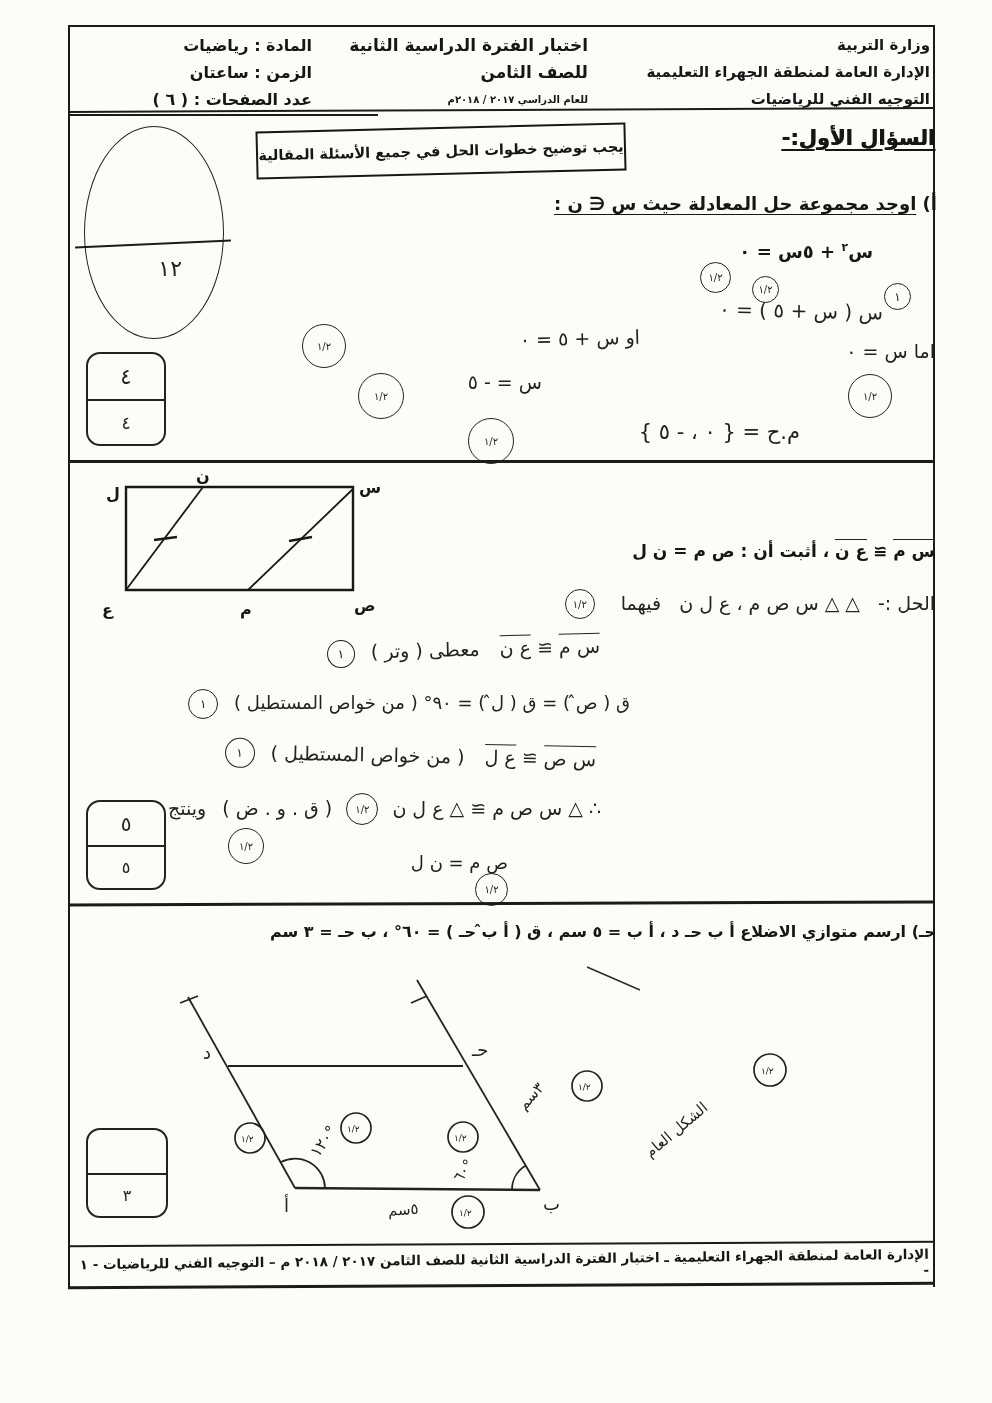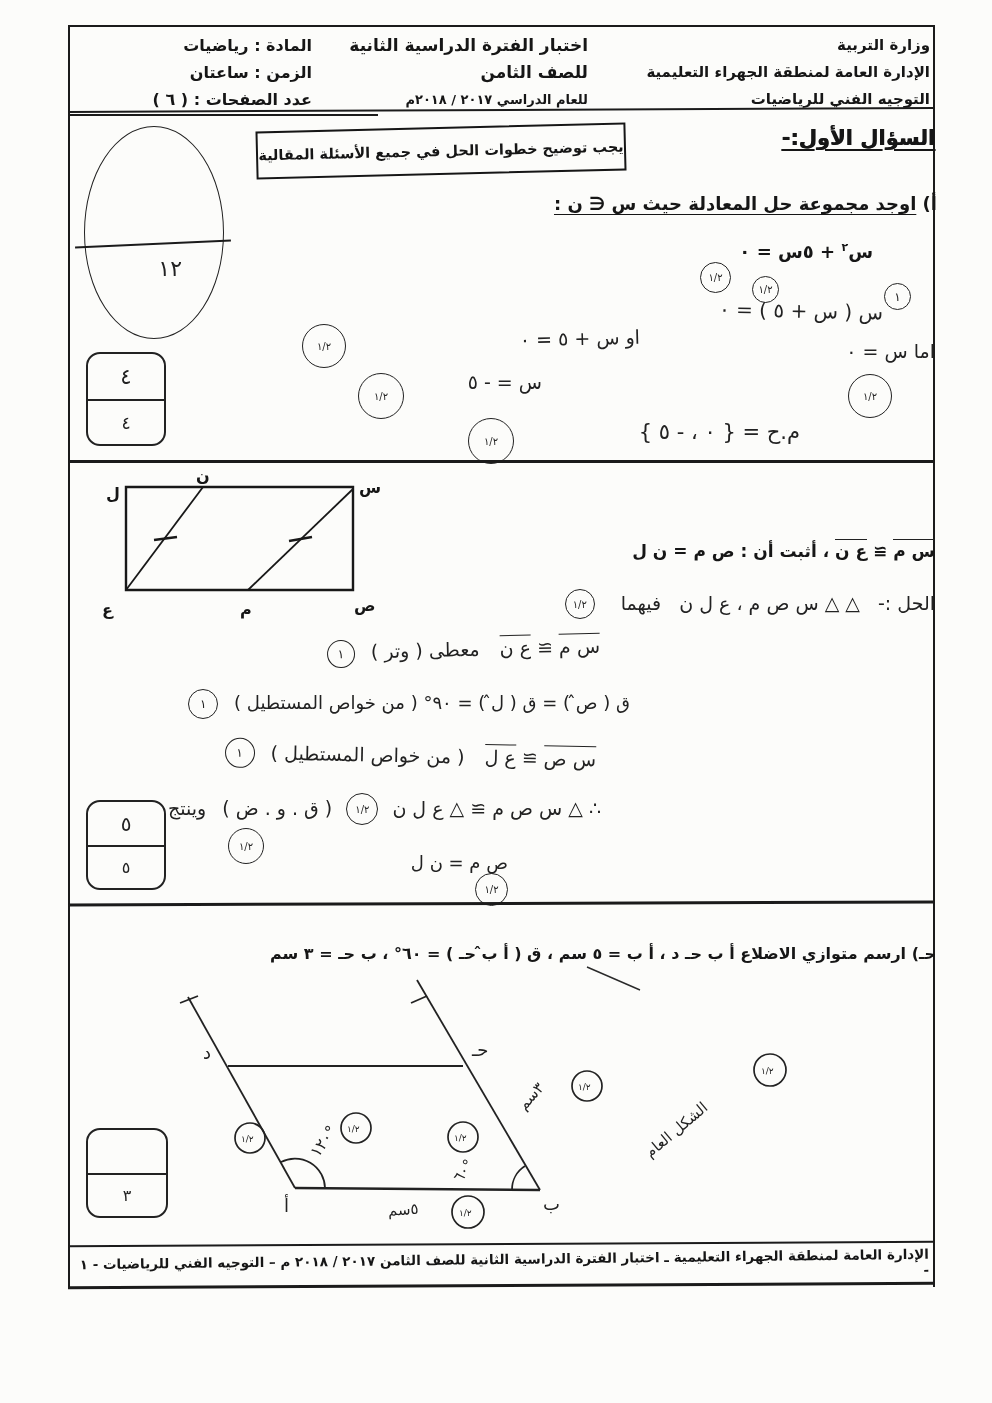--- a/index.html
+++ b/index.html
@@ -36,21 +36,21 @@
   <div class="rule" style="left:933px;top:25px;width:2px;height:1262px;"></div>
 
   <div class="abs rtl ctr printed" style="left:590px;top:32px;width:340px;line-height:27px;font-size:15px;">
     <div>وزارة التربية</div>
     <div>الإدارة العامة لمنطقة الجهراء التعليمية</div>
     <div>التوجيه الفني للرياضيات</div>
   </div>
   <div class="abs rtl ctr printed" style="left:330px;top:32px;width:258px;">
     <div style="font-size:17px;line-height:26px;">اختبار الفترة الدراسية الثانية</div>
     <div style="font-size:17px;line-height:28px;">للصف الثامن</div>
-    <div style="font-size:13px;line-height:28px;">للعام الدراسي ٢٠١٧ / ٢٠١٨م</div>
+    <div style="font-size:10px;line-height:28px;">للعام الدراسي ٢٠١٧ / ٢٠١٨م</div>
   </div>
   <div class="abs rtl printed" style="left:80px;top:32px;width:232px;line-height:27px;font-size:16px;">
     <div>المادة : رياضيات</div>
     <div>الزمن : ساعتان</div>
     <div>عدد الصفحات : ( ٦ )</div>
   </div>
   <div class="rule" style="left:68px;top:109px;width:867px;height:2px;transform:rotate(-0.25deg);"></div>
   <div class="rule" style="left:68px;top:114px;width:310px;height:1.5px;"></div>
 
   <div class="abs rtl printed" style="left:768px;top:126px;width:167px;font-size:21px;font-weight:800;text-shadow:0.6px 0 #161616;"><span class="u">السؤال الأول:-</span></div>
@@ -160,21 +160,21 @@
     <span class="mark" style="width:33px;height:33px;">١/٢</span>
   </div>
 
   <div class="scorebox" style="left:86px;top:800px;width:80px;height:90px;">
     <div class="cell hw" style="height:43px;font-size:20px;">٥</div>
     <div class="cell" style="height:43px;font-size:16px;">٥</div>
   </div>
 
   <div class="rule" style="left:68px;top:902px;width:867px;height:2.5px;transform:rotate(-0.2deg);"></div>
 
-  <div class="abs rtl printed" style="left:118px;top:944px;width:818px;font-size:16px;">
+  <div class="abs rtl printed" style="left:118px;top:922px;width:818px;font-size:16px;">
     <span>حـ)</span>
     <span>ارسم متوازي الاضلاع أ ب حـ د ، أ ب = ٥ سم ، ق ( أ ب̂ حـ ) = ٦٠° ،  ب حـ = ٣ سم</span>
   </div>
 
   <svg class="abs" style="left:150px;top:958px;" width="700" height="285" viewBox="0 0 700 285">
     <path d="M437,9 L490,32" stroke="#2a2a2a" stroke-width="1.4" fill="none"></path>
     <path d="M145,230 L38,39" stroke="#222" stroke-width="1.8" fill="none"></path>
     <path d="M30,45 L48,38" stroke="#222" stroke-width="1.8"></path>
     <path d="M390,232 L267,22" stroke="#222" stroke-width="1.8" fill="none"></path>
     <path d="M261,45 L277,38" stroke="#222" stroke-width="1.8"></path>

